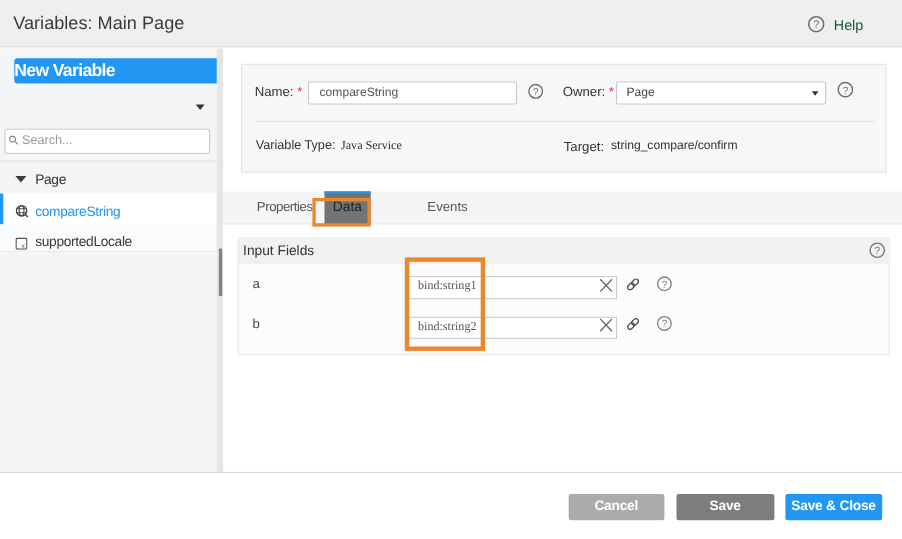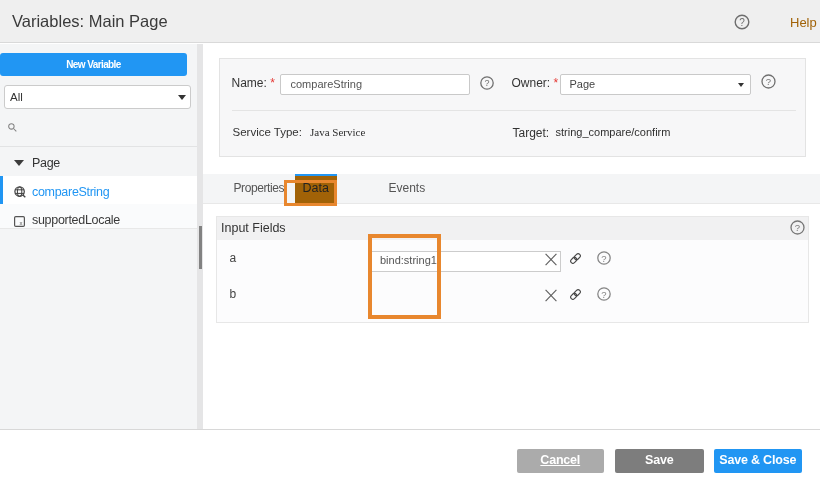--- a/index.html
+++ b/index.html
@@ -4,27 +4,27 @@
 <style>
 * { margin:0; padding:0; box-sizing:border-box; }
 html,body { width:820px; height:490px; background:#fff; font-family:"Liberation Sans", sans-serif; overflow:hidden; }
 .abs { position:absolute; }
 #stage { position:relative; width:820px; height:490px; }
 
 
 #hdr { left:0; top:0; width:820px; height:43px; background:#efefef; border-bottom:1px solid #d9d9d9; }
 #title { left:12px; top:11.5px; font-size:16.5px; color:#3a3a3a; }
 #helpwrap { left:734px; top:14px; color:#555; font-size:13px; }
-#helptxt { left:790px; top:15px; color:#a16207; font-size:13px; }
+#helptxt { left:758px; top:15px; color:#14532d; font-size:13px; }
 
 
 #side { left:0; top:44px; width:197px; height:386px; background:#f4f5f6; }
 #gutter { left:197px; top:44px; width:6px; height:386px; background:#e5e5e6; }
 #thumb { left:199px; top:226px; width:3px; height:43px; background:#828282; }
-#newvar { left:0; top:8.5px; width:187px; height:23px; background:#2196f3; border-radius:3px; color:#fff; font-size:10px; font-weight:bold; letter-spacing:-0.6px; text-align:center; line-height:23px; }
+#newvar { left:13px; top:8.5px; width:187px; height:23px; background:#2196f3; border-radius:3px; color:#fff; font-size:16px; font-weight:bold; letter-spacing:-0.6px; line-height:23px; }
 #allsel { left:4px; top:41px; width:187px; height:24px; background:#fff; border:1px solid #cbcbcb; border-radius:3px; font-size:11.5px; color:#333; line-height:22px; padding-left:5px; }
 #srch { left:4px; top:73px; width:187px; height:23px; background:#fff; border:1px solid #cbcbcb; border-radius:3px; font-size:11.5px; color:#9a9a9a; line-height:21px; padding-left:15px; }
 .caret { width:0; height:0; border-left:4px solid transparent; border-right:4px solid transparent; border-top:5px solid #333; }
 #treetop { left:0px; top:102px; width:197px; height:0px; border-top:1px solid #e2e3e4; }
 .trow { left:0; width:197px; height:29px; font-size:12.5px; color:#333; letter-spacing:-0.3px; }
 #rowpage { top:103px; height:29px; }
 #rowcmp { top:132px; height:27.5px; background:#fff; border-left:3px solid #2196f3; color:#2196f3; }
 #rowsup { top:159.5px; height:25px; background:#fafbfc; border-bottom:1px solid #e8e8e8; color:#3a3a3a; }
 
 
@@ -32,53 +32,53 @@
 #formbox { left:15.5px; top:13.5px; width:587px; height:99px; background:#f7f7f8; border:1px solid #e3e3e3; }
 .lbl { font-size:12px; color:#333; }
 .red { color:#e53935; }
 #nameinput { left:60px; top:15px; width:190px; height:21px; background:#fff; border:1px solid #c9c9c9; border-radius:2px; font-size:11px; color:#555; line-height:19px; padding-left:10px; }
 #ownersel { left:340px; top:15px; width:191px; height:21.5px; background:#fff; border:1px solid #c9c9c9; border-radius:2px; font-size:11px; color:#444; line-height:19.5px; padding-left:9px; }
 #fdivider { left:12px; top:51px; width:564px; height:0; border-top:1px solid #e4e4e4; }
 
 
 #tabs { left:0px; top:129.5px; width:617px; height:30px; background:#f4f5f6; border-bottom:1px solid #e8e8e8; }
 .tab { font-size:13px; color:#555; }
-#tabdata { left:91.5px; top:0px; width:42.5px; height:30px; background:#a16207; border-top:2.5px solid #2196f3; color:#222; text-align:center; line-height:25px; font-size:12.5px; }
+#tabdata { left:91.5px; top:0px; width:42.5px; height:30px; background:#737373; border-top:2.5px solid #2196f3; color:#222; text-align:center; line-height:25px; font-size:12.5px; }
 
 
 #ifbox { left:12.5px; top:171.5px; width:593px; height:107px; background:#fcfcfd; border:1px solid #e7e7e7; }
 #ifhdr { left:0; top:0; width:591px; height:23.5px; background:#f1f1f2; font-size:12.5px; color:#333; line-height:22.5px; padding-left:4.5px; }
-.bindinput { left:152.5px; width:191.5px; height:20.5px; background:#fff; border:1px solid #cccccc; font-size:11px; color:#555; line-height:16.5px; padding-left:10px; }
+.bindinput { left:152.5px; width:191.5px; height:20.5px; background:#fff; border:1px solid #cccccc; font-size:11px; color:#555; line-height:16.5px; padding-left:10px;font-family:Liberation Serif, serif; }
 
 
 .orange { border-style:solid; border-color:#e8872e; background:transparent; z-index:50; }
 
 
 .btn { top:449px; height:23.5px; border-radius:2px; color:#fff; font-size:12.5px; font-weight:bold; letter-spacing:-0.2px; text-align:center; line-height:23.5px; }
-#btncancel { left:517px; width:86.5px; background:#ababab;text-decoration:underline; }
+#btncancel { left:517px; width:86.5px; background:#ababab; }
 #btnsave { left:615px; width:88.5px; background:#7d7d7d; }
 #btnsc { left:713.5px; width:88.5px; background:#2196f3; }
 #mainbottom { left:0; top:429px; width:820px; height:0; border-top:1px solid #d8d8d8; }
 </style>
 </head>
 <body>
 <div id="stage">
 
   <div class="abs" id="hdr"></div>
   <div class="abs" id="title">Variables: Main Page</div>
   <svg class="abs" id="helpwrap" width="16" height="16" viewBox="0 0 16 16">
     <circle cx="8" cy="8" r="6.8" fill="none" stroke="#6e6e6e" stroke-width="1.4"></circle>
     <text x="8" y="11.5" font-size="10" fill="#6e6e6e" text-anchor="middle" font-family="Liberation Sans">?</text>
   </svg>
   <div class="abs" id="helptxt">Help</div>
 
   <div class="abs" id="side">
     <div class="abs" id="newvar">New Variable</div>
-    <div class="abs" id="allsel">All</div>
     <div class="abs caret" style="left:178px; top:51px;"></div>
+    <div class="abs" id="srch">Search...</div>
     <svg class="abs" style="left:7.5px; top:78.5px;" width="9" height="9" viewBox="0 0 9 9">
       <circle cx="3.4" cy="3.4" r="2.7" fill="none" stroke="#808080" stroke-width="1.05"></circle>
       <line x1="5.5" y1="5.5" x2="8.3" y2="8.3" stroke="#808080" stroke-width="1.05"></line>
     </svg>
     <div class="abs" id="treetop"></div>
     <div class="abs trow" id="rowpage">
       <div class="abs caret" style="left:14px; top:12.5px; border-left-width:5px; border-right-width:5px; border-top-width:6.5px; border-top-color:#3c3c3c;"></div>
       <span class="abs" style="left:32px; top:9px;">Page</span>
     </div>
     <div class="abs trow" id="rowcmp">
@@ -111,21 +111,21 @@
         <text x="7" y="10.3" font-size="9" fill="#707070" text-anchor="middle" font-family="Liberation Sans">?</text>
       </svg>
       <span class="abs lbl" style="left:292px; top:17.5px;">Owner: <span class="red">*</span></span>
       <div class="abs" id="ownersel">Page</div>
       <div class="abs caret" style="left:518px; top:24px; border-left-width:3.5px; border-right-width:3.5px; border-top-width:4.5px;"></div>
       <svg class="abs" style="left:541px; top:15.5px;" width="15" height="15" viewBox="0 0 15 15">
         <circle cx="7.5" cy="7.5" r="6.5" fill="none" stroke="#707070" stroke-width="1.3"></circle>
         <text x="7.5" y="11" font-size="9.5" fill="#707070" text-anchor="middle" font-family="Liberation Sans">?</text>
       </svg>
       <div class="abs" id="fdivider"></div>
-      <span class="abs lbl" style="left:13px; top:67px; font-size:11.5px;">Service Type:</span>
+      <span class="abs lbl" style="left:13px; top:67px; font-size:11.5px;">Variable Type:</span>
       <span class="abs lbl" style="left:90.5px; top:67.5px; color:#2f2f2f; font-size:11px;font-family:Liberation Serif, serif;">Java Service</span>
       <span class="abs lbl" style="left:293px; top:67px;">Target:</span>
       <span class="abs lbl" style="left:336px; top:67.5px; font-weight:500; color:#2f2f2f; font-size:11px;text-align:right;">string_compare/confirm</span>
     </div>
 
     <div class="abs" id="tabs">
       <span class="abs tab" style="left:30.5px; top:7.5px; font-size:12px; letter-spacing:-0.4px;">Properties</span>
       <div class="abs" id="tabdata">Data</div>
       <span class="abs tab" style="left:145.5px; top:7.5px; font-size:12px;margin-left:40px;">Events</span>
     </div>
@@ -148,20 +148,21 @@
           <rect x="3.3" y="-0.4" width="4.4" height="6.6" rx="2.2"></rect>
           <rect x="3.3" y="4.8" width="4.4" height="6.6" rx="2.2"></rect>
         </g>
       </svg>
       <svg class="abs" style="left:380px; top:34.5px;" width="14" height="14" viewBox="0 0 14 14">
         <circle cx="7" cy="7" r="6.2" fill="none" stroke="#848484" stroke-width="1.25"></circle>
         <text x="7" y="10.6" font-size="9.5" fill="#848484" text-anchor="middle" font-family="Liberation Sans">?</text>
       </svg>
 
       <span class="abs" style="left:13px; top:70px; font-size:12px; color:#444;">b</span>
+      <div class="abs bindinput" style="top:71px;">bind:string2</div>
       <svg class="abs" style="left:328.5px; top:72.5px;" width="12" height="13" viewBox="0 0 12 13">
         <line x1="0.6" y1="0.9" x2="11.4" y2="12.1" stroke="#5f5f5f" stroke-width="1.15"></line>
         <line x1="11.4" y1="0.9" x2="0.6" y2="12.1" stroke="#5f5f5f" stroke-width="1.15"></line>
       </svg>
       <svg class="abs" style="left:353.5px; top:72.5px;" width="11" height="11" viewBox="0 0 11 11">
         <g transform="rotate(45 5.5 5.5)" fill="none" stroke="#484848" stroke-width="1.15">
           <rect x="3.3" y="-0.4" width="4.4" height="6.6" rx="2.2"></rect>
           <rect x="3.3" y="4.8" width="4.4" height="6.6" rx="2.2"></rect>
         </g>
       </svg>

